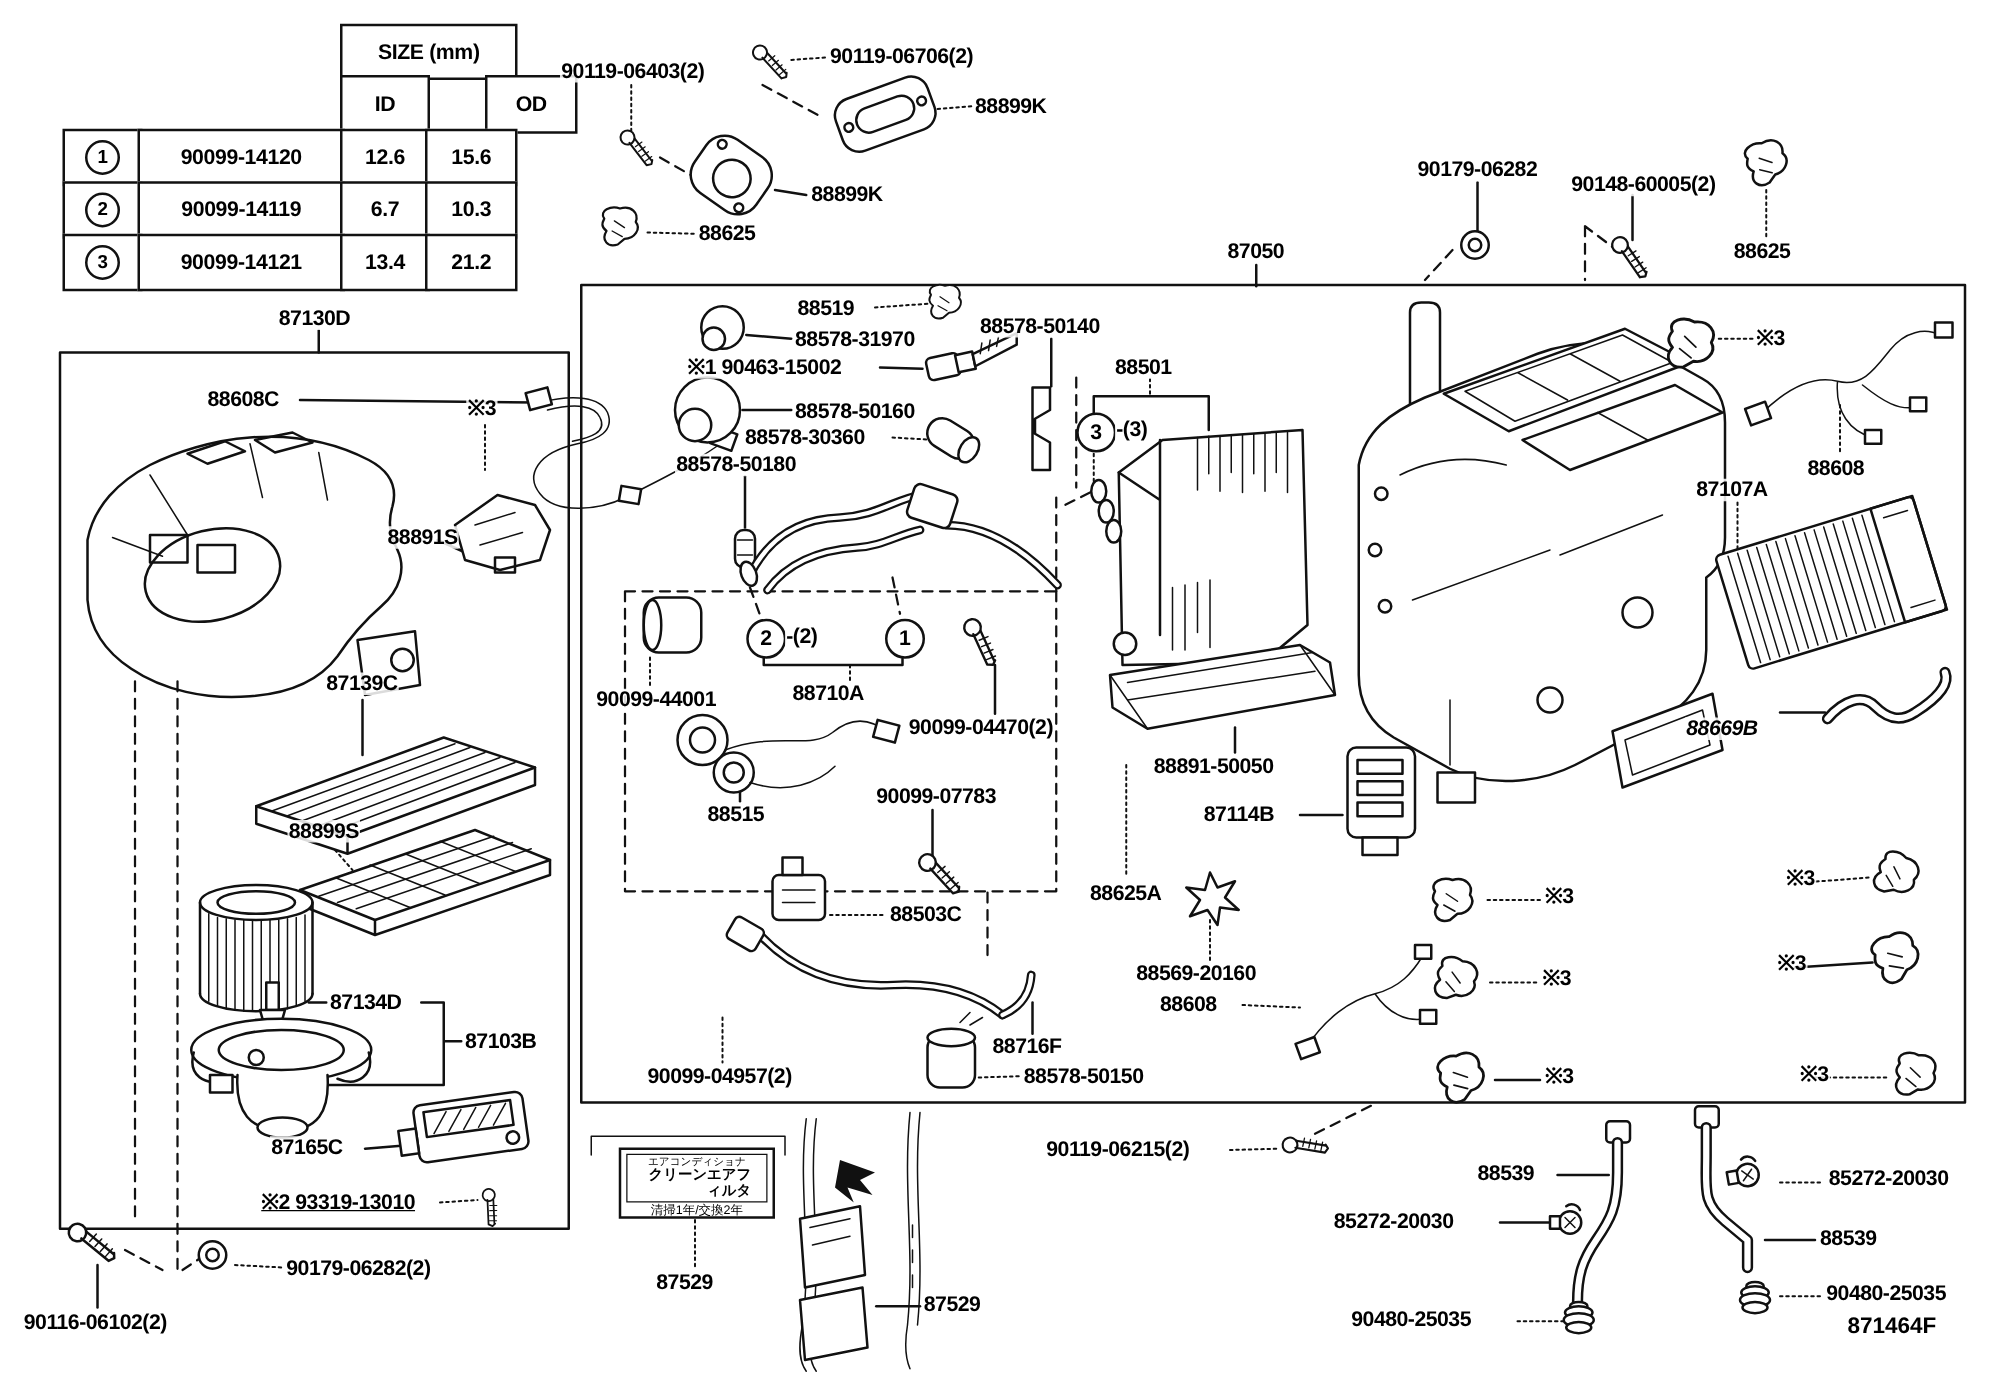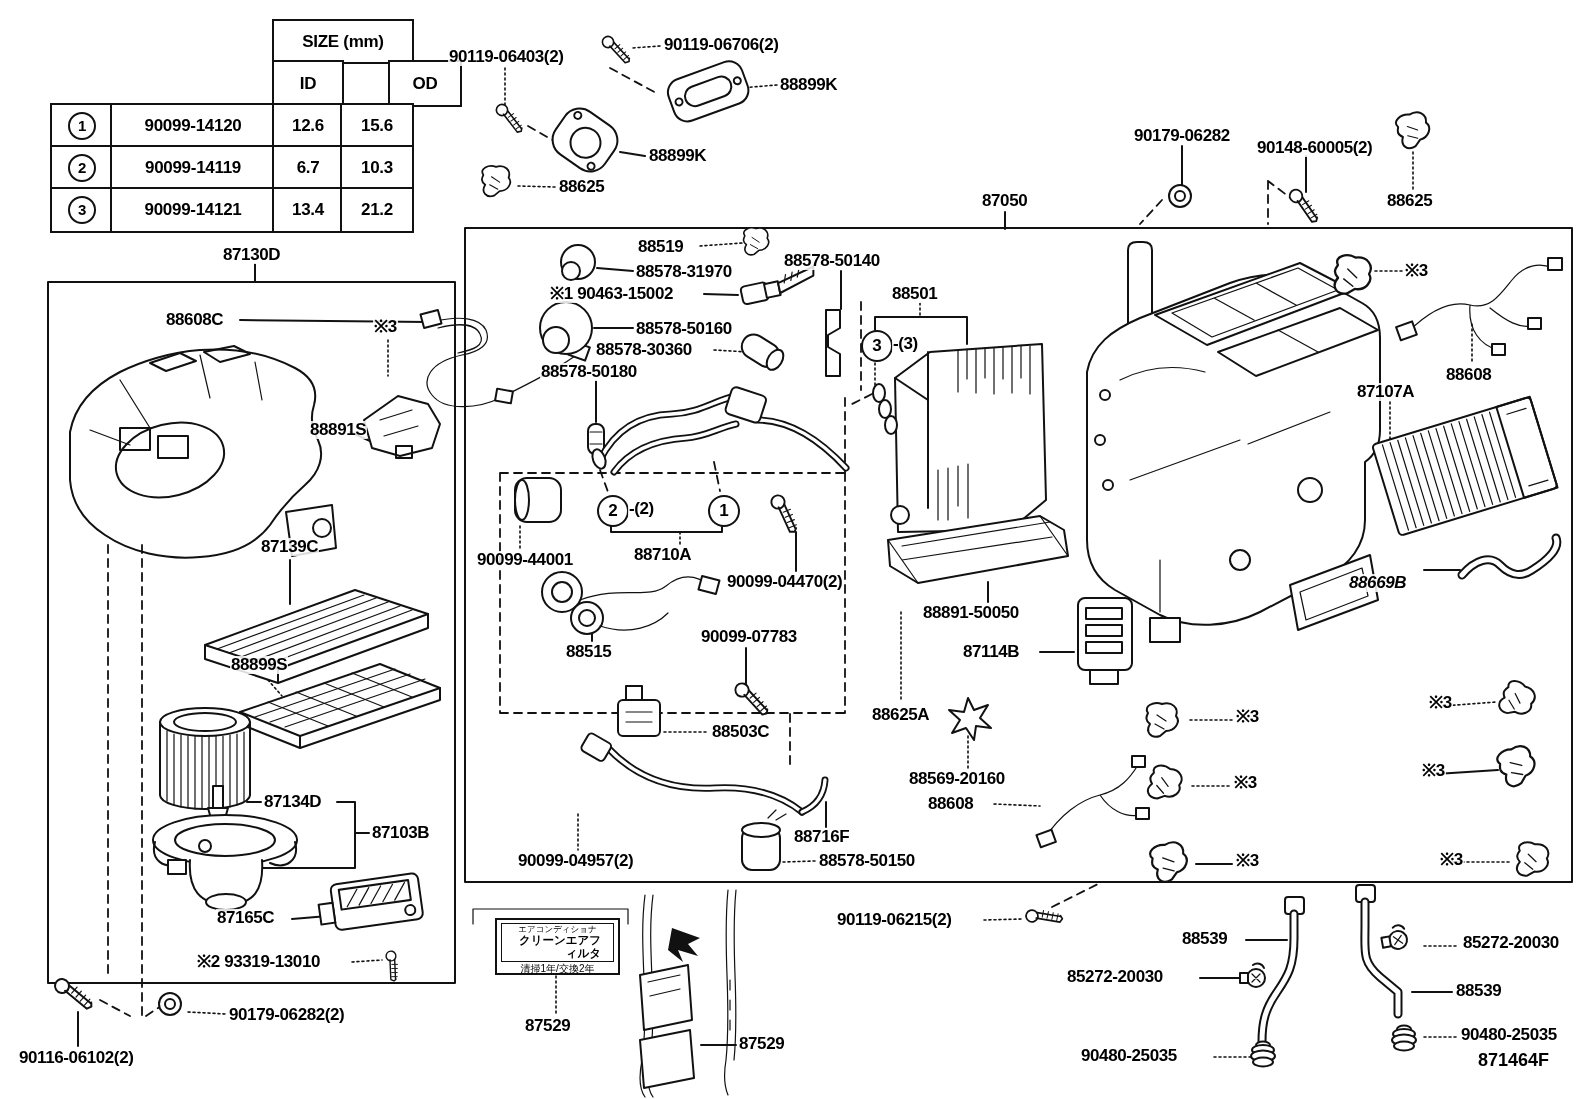--- a/index.html
+++ b/index.html
@@ -472,21 +472,21 @@
       <div class="pl" style="left: 1348px; top: 574px; font-style: italic;">88669B</div>
       <div class="pl" style="left: 222px; top: 246px;">87130D</div>
       <div class="pl" style="left: 165px; top: 311px;">88608C</div>
       <div class="pl" style="left: 373px; top: 318px;">※3</div>
       <div class="pl" style="left: 309px; top: 421px;">88891S</div>
       <div class="pl" style="left: 260px; top: 538px;">87139C</div>
       <div class="pl" style="left: 230px; top: 656px;">88899S</div>
       <div class="pl" style="left: 263px; top: 793px;">87134D</div>
       <div class="pl" style="left: 371px; top: 824px;">87103B</div>
       <div class="pl" style="left: 216px; top: 909px;">87165C</div>
-      <div class="pl" style="left: 196px; top: 953px;">※2 93319-13010</div>
+      <div class="pl" style="left: 208px; top: 953px; text-decoration: underline;">※2 93319-13010</div>
       <div class="pl" style="left: 228px; top: 1006px;">90179-06282(2)</div>
       <div class="pl" style="left: 18px; top: 1049px;">90116-06102(2)</div>
       <div class="pl" style="left: 476px; top: 551px;">90099-44001</div>
       <div class="pl" style="left: 633px; top: 546px;">88710A</div>
       <div class="pl" style="left: 726px; top: 573px;">90099-04470(2)</div>
       <div class="pl" style="left: 565px; top: 643px;">88515</div>
       <div class="pl" style="left: 700px; top: 628px;">90099-07783</div>
       <div class="pl" style="left: 922px; top: 604px;">88891-50050</div>
       <div class="pl" style="left: 962px; top: 643px;">87114B</div>
       <div class="pl" style="left: 871px; top: 706px;">88625A</div>

